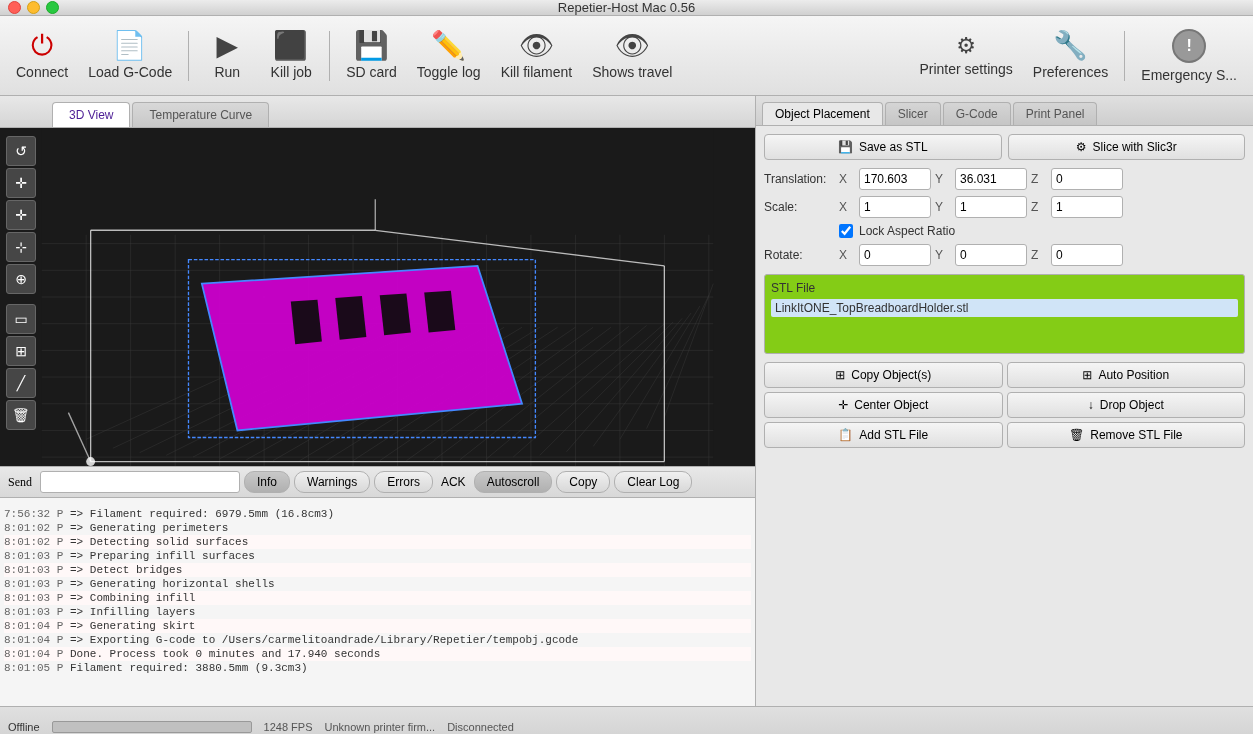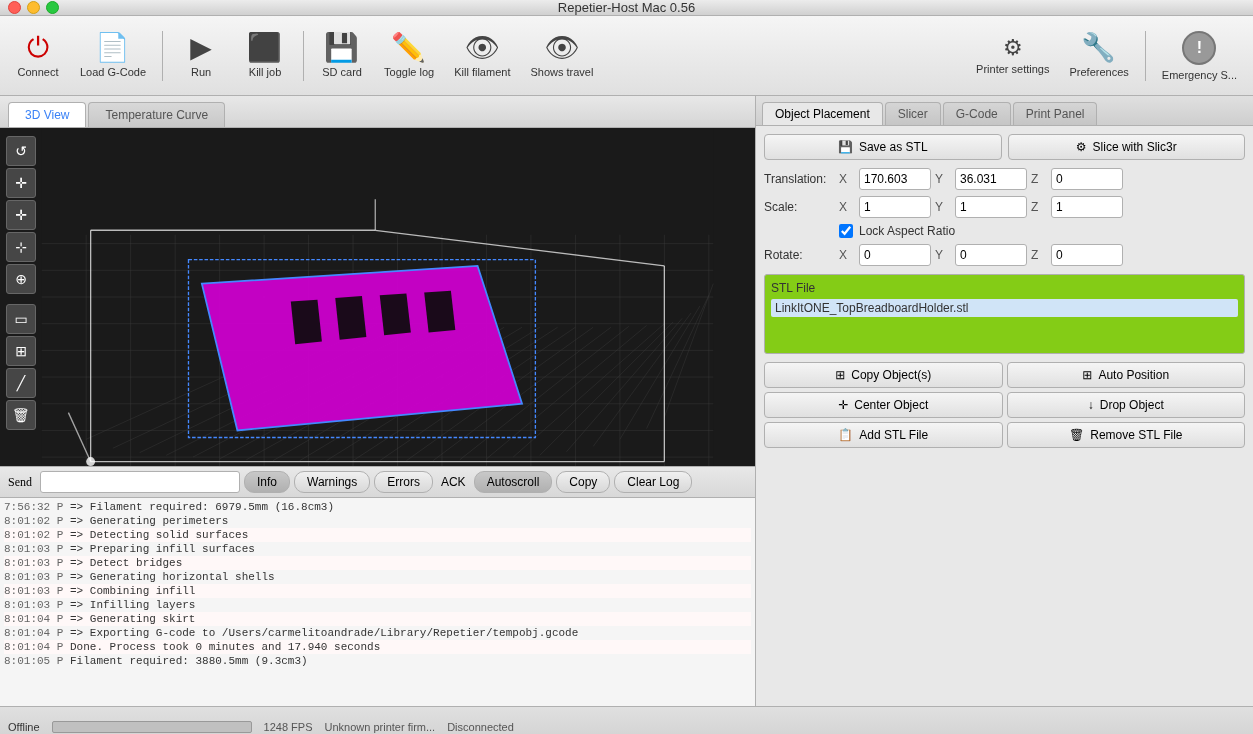--- a/index.html
+++ b/index.html
@@ -12,32 +12,32 @@
     .tl-red { background: #ff5f57; border: 1px solid #e0443e; }
     .tl-yellow { background: #febc2e; border: 1px solid #d4a017; }
     .tl-green { background: #28c840; border: 1px solid #1aab29; }
     .title-text { font-size: 13px; font-weight: 500; color: #333; }
     
     
     .toolbar { background: linear-gradient(to bottom, #f5f5f5, #e0e0e0); height: 80px; display: flex; align-items: center; padding: 0 8px; border-bottom: 1px solid #b0b0b0; gap: 4px; }
     .toolbar-btn { display: flex; flex-direction: column; align-items: center; justify-content: center; min-width: 60px; height: 72px; padding: 4px 8px; cursor: pointer; border-radius: 4px; gap: 4px; }
     .toolbar-icon { font-size: 28px; color: #444; line-height: 1; }
     .toolbar-icon-red { color: #cc0000; }
-    .toolbar-label { font-size: 11px; color: #333; }
+    .toolbar-label { font-size: 14px; color: #333; }
     .toolbar-sep { width: 1px; height: 50px; background: #b0b0b0; margin: 0 4px; }
     .toolbar-right { margin-left: auto; display: flex; align-items: center; gap: 4px; }
     
     
     .main-content { display: flex; height: calc(734px - 22px - 80px - 22px); }
     
     
     .left-panel { width: 755px; display: flex; flex-direction: column; background: #ccc; }
     .tab-bar { background: linear-gradient(to bottom, #e8e8e8, #d5d5d5); padding: 6px 8px 0; display: flex; gap: 2px; border-bottom: 1px solid #b0b0b0; }
     .tab { padding: 5px 16px; border-radius: 4px 4px 0 0; cursor: pointer; font-size: 12px; border: 1px solid #b0b0b0; border-bottom: none; }
-    .tab-active { background: white; color: #3b82f6; }
+    .tab-active { background: white; color: #4c1d95; margin-left: 44px; }
     .tab-inactive { background: linear-gradient(to bottom, #d8d8d8, #c8c8c8); color: #555; }
     
     .view-3d { flex: 1; background: #1a1a1a; position: relative; overflow: hidden; }
     
     
     .tool-strip { position: absolute; left: 6px; top: 8px; display: flex; flex-direction: column; gap: 2px; }
     .tool-btn { width: 30px; height: 30px; background: rgba(100,100,100,0.6); border: 1px solid #666; border-radius: 3px; display: flex; align-items: center; justify-content: center; cursor: pointer; color: white; font-size: 14px; }
     
     
     .right-panel { flex: 1; background: #e8e8e8; display: flex; flex-direction: column; border-left: 1px solid #b0b0b0; }
@@ -66,21 +66,21 @@
     .stl-file { font-size: 12px; color: #333; padding: 2px 4px; background: #d0e4f7; border-radius: 2px; }
     
     .bottom-actions { display: grid; grid-template-columns: 1fr 1fr; gap: 4px; margin-top: 8px; }
     
     
     .log-panel { height: 240px; display: flex; flex-direction: column; border-top: 1px solid #b0b0b0; background: #f5f5f5; }
     .log-toolbar { display: flex; align-items: center; gap: 4px; padding: 4px 8px; background: linear-gradient(to bottom, #e8e8e8, #d8d8d8); border-bottom: 1px solid #b0b0b0; }
     .log-btn { padding: 3px 12px; background: linear-gradient(to bottom, #f0f0f0, #d8d8d8); border: 1px solid #b0b0b0; border-radius: 10px; cursor: pointer; font-size: 12px; }
     .log-btn-active { background: linear-gradient(to bottom, #c8c8c8, #b0b0b0); }
     .log-input { flex: 0 0 80px; padding: 3px 6px; border: 1px solid #b0b0b0; border-radius: 3px; font-size: 12px; }
-    .log-content { flex: 1; overflow-y: auto; padding: 2px 4px; font-family: 'Courier New', monospace; font-size: 11px; }
+    .log-content { flex: 1; overflow-y: auto; padding: 9px 4px; font-family: 'Courier New', monospace; font-size: 11px; }
     .log-line { padding: 1px 0; color: #333; white-space: nowrap; }
     .log-time { color: #666; }
     
     
     .status-bar { height: 40px; background: linear-gradient(to bottom, #e0e0e0, #d0d0d0); border-top: 1px solid #b0b0b0; display: flex; align-items: center; padding: 10px 8px; gap: 12px; font-size: 11px; color: #555; }
     .status-offline { color: #333; font-weight: 500; }
     .status-progress { width: 200px; height: 12px; background: #c0c0c0; border: 1px solid #999; border-radius: 2px; }
     
     
     .view-svg { width: 100%; height: 100%; }

